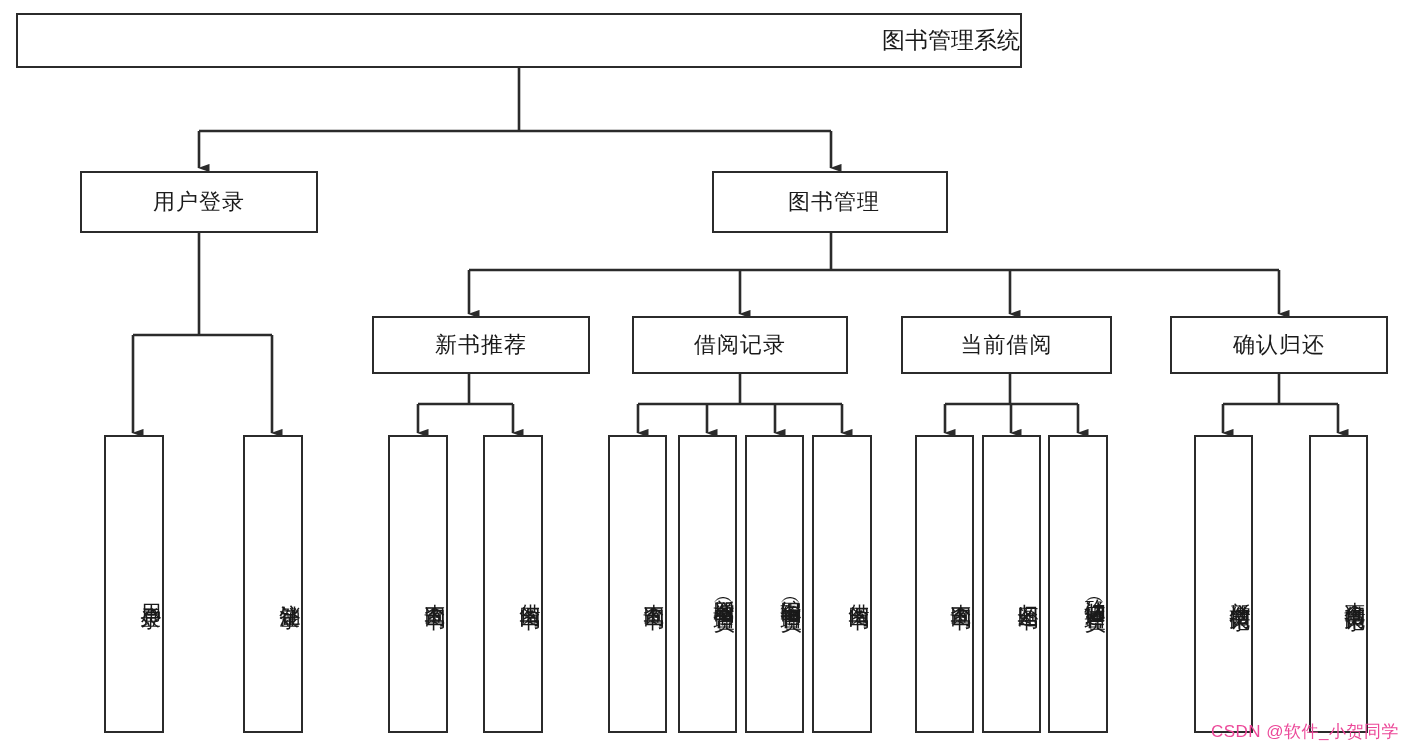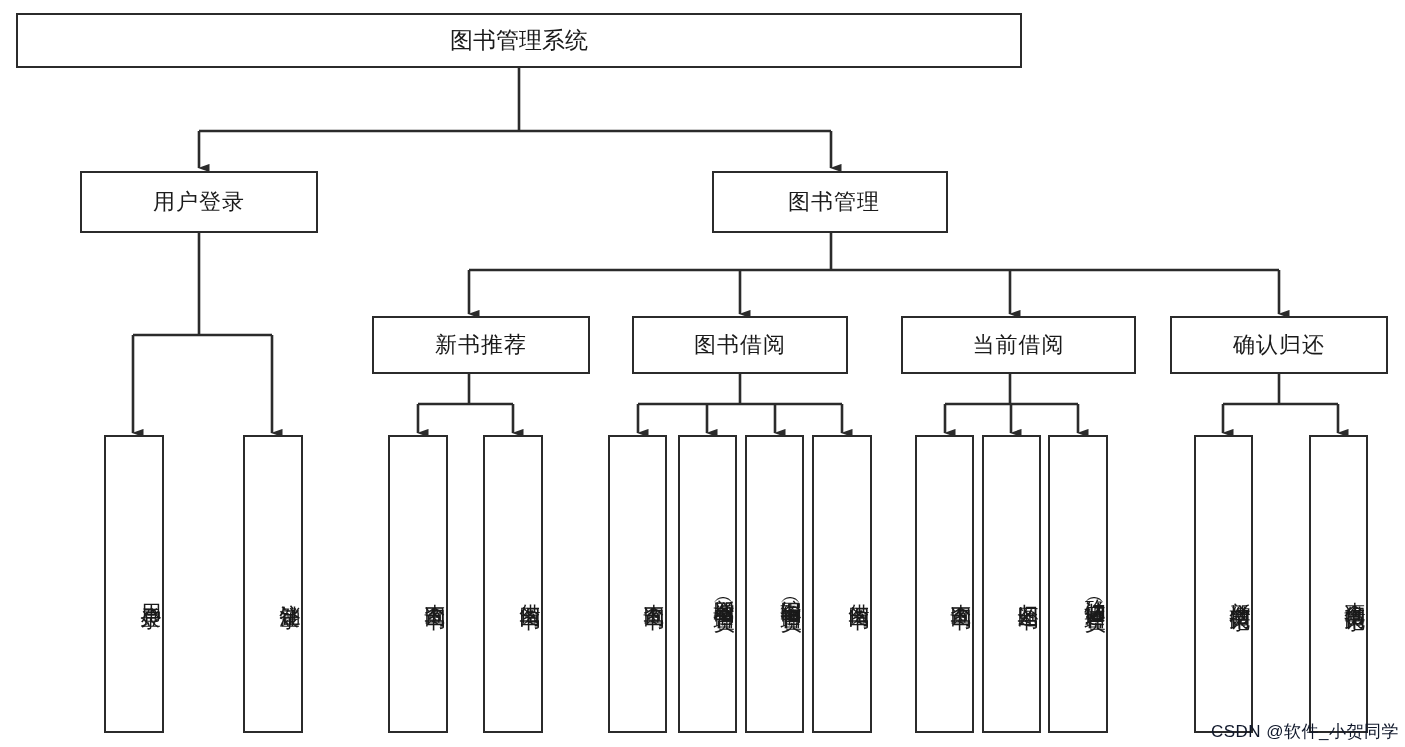--- a/index.html
+++ b/index.html
@@ -32,20 +32,21 @@
     align-items: center;
     justify-content: center;
     color: #1a1a1a;
   }
   .node.h {
     font-size: 22px;
     letter-spacing: 1px;
   }
   .node.root {
     font-size: 23px;
+    justify-content: flex-end;
   }
   .node.v {
     writing-mode: vertical-rl;
     text-orientation: upright;
     align-items: flex-start;
     justify-content: center;
     padding-top: 14px;
     font-size: 21px;
     line-height: 1.06;
     letter-spacing: 2px;
@@ -53,21 +54,21 @@
   .node.v .vlabel {
     writing-mode: vertical-rl;
     text-orientation: upright;
     white-space: nowrap;
   }
   .watermark {
     position: absolute;
     right: 6px;
     bottom: 4px;
     font-size: 17px;
-    color: #0f172a;
+    color: #ec4899;
     letter-spacing: 0.5px;
     white-space: nowrap;
   }
 </style>
 </head>
 <body>
 
 <div id="canvas">
 
   <svg id="wires" viewBox="0 0 1405 747" xmlns="http://www.w3.org/2000/svg">
@@ -128,23 +129,23 @@
     <span>用户登录</span>
   </div>
   <div class="node h" style="left:712px;top:171px;width:236px;height:62px;padding-left:8px;">
     <span>图书管理</span>
   </div>
 
   <div class="node h" style="left:372px;top:316px;width:218px;height:58px;">
     <span>新书推荐</span>
   </div>
   <div class="node h" style="left:632px;top:316px;width:216px;height:58px;">
-    <span>图书借阅</span>
+    <span>借阅记录</span>
   </div>
-  <div class="node h" style="left:901px;top:316px;width:235px;height:58px;">
+  <div class="node h" style="left:901px;top:316px;width:211px;height:58px;">
     <span>当前借阅</span>
   </div>
   <div class="node h" style="left:1170px;top:316px;width:218px;height:58px;">
     <span>确认归还</span>
   </div>
 
   <div class="node v" style="left:104px;top:435px;width:60px;height:298px;">
     <span class="vlabel">用户登录</span>
   </div>
   <div class="node v" style="left:243px;top:435px;width:60px;height:298px;">

